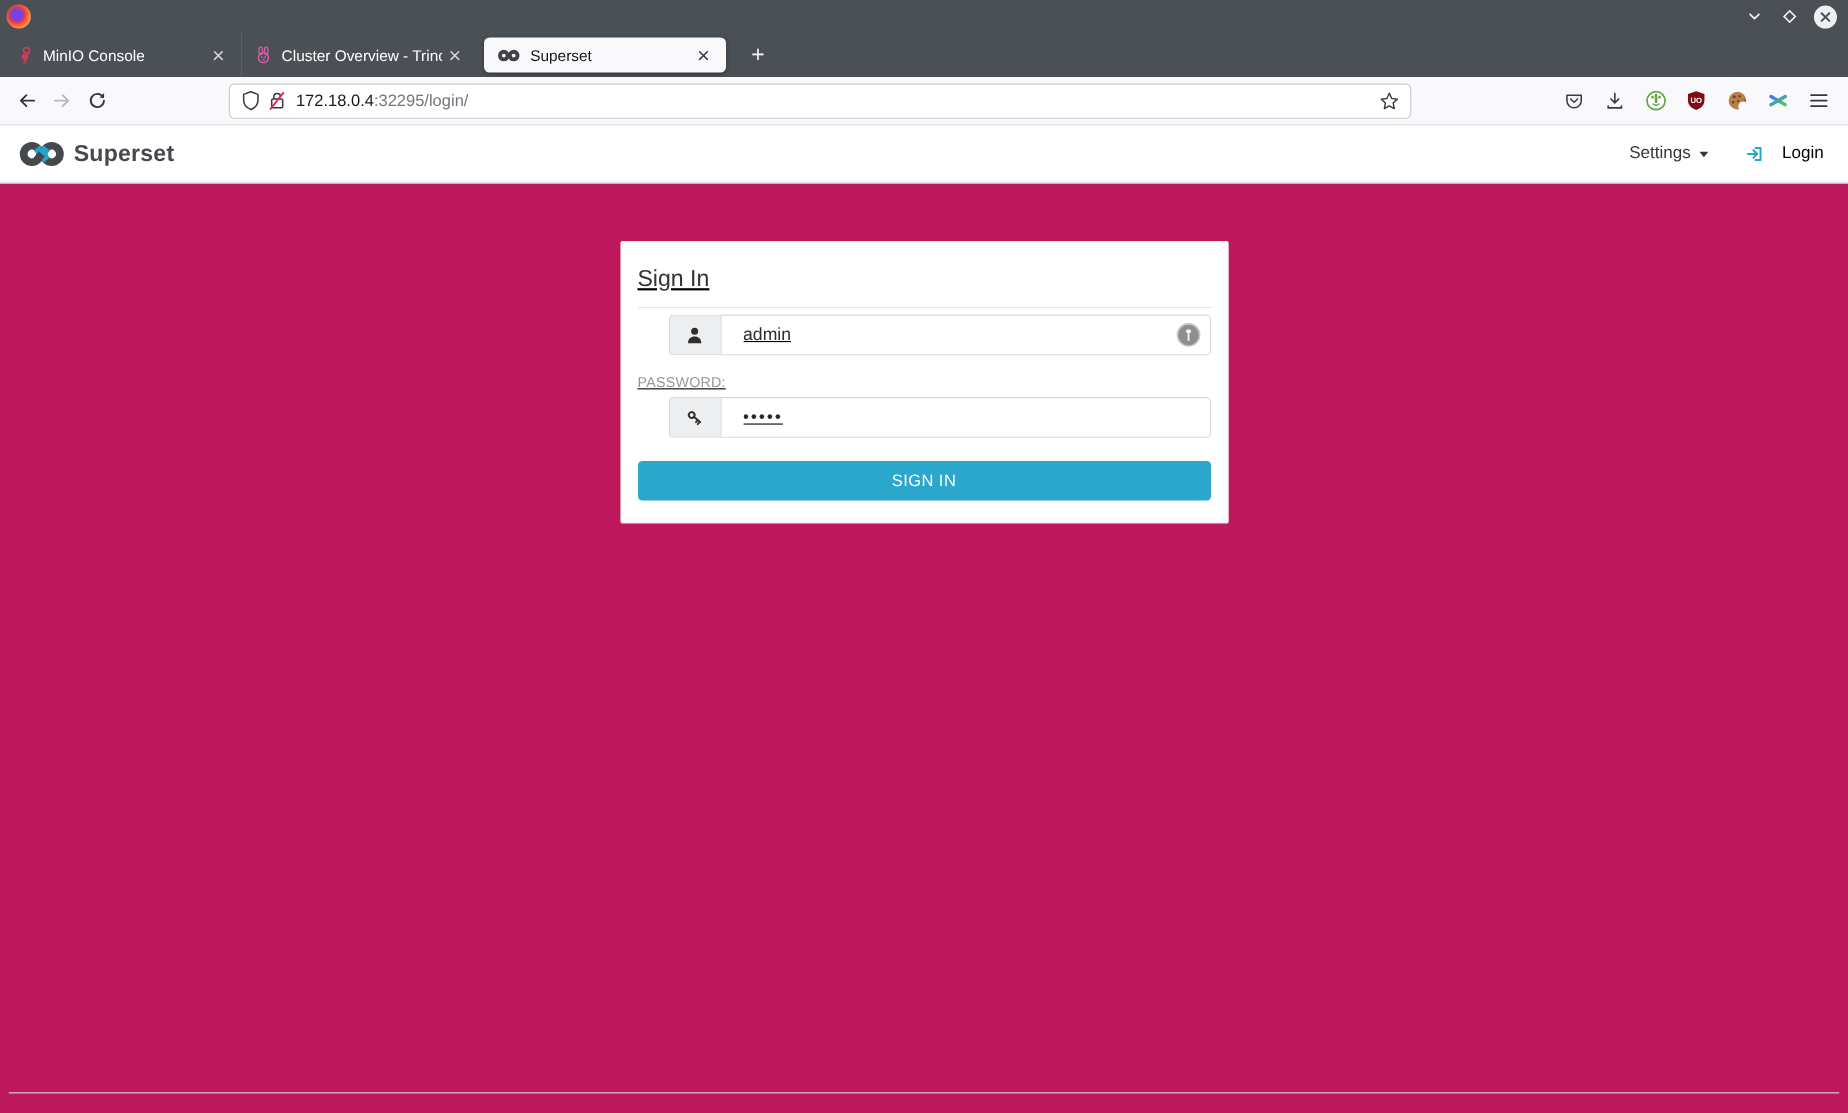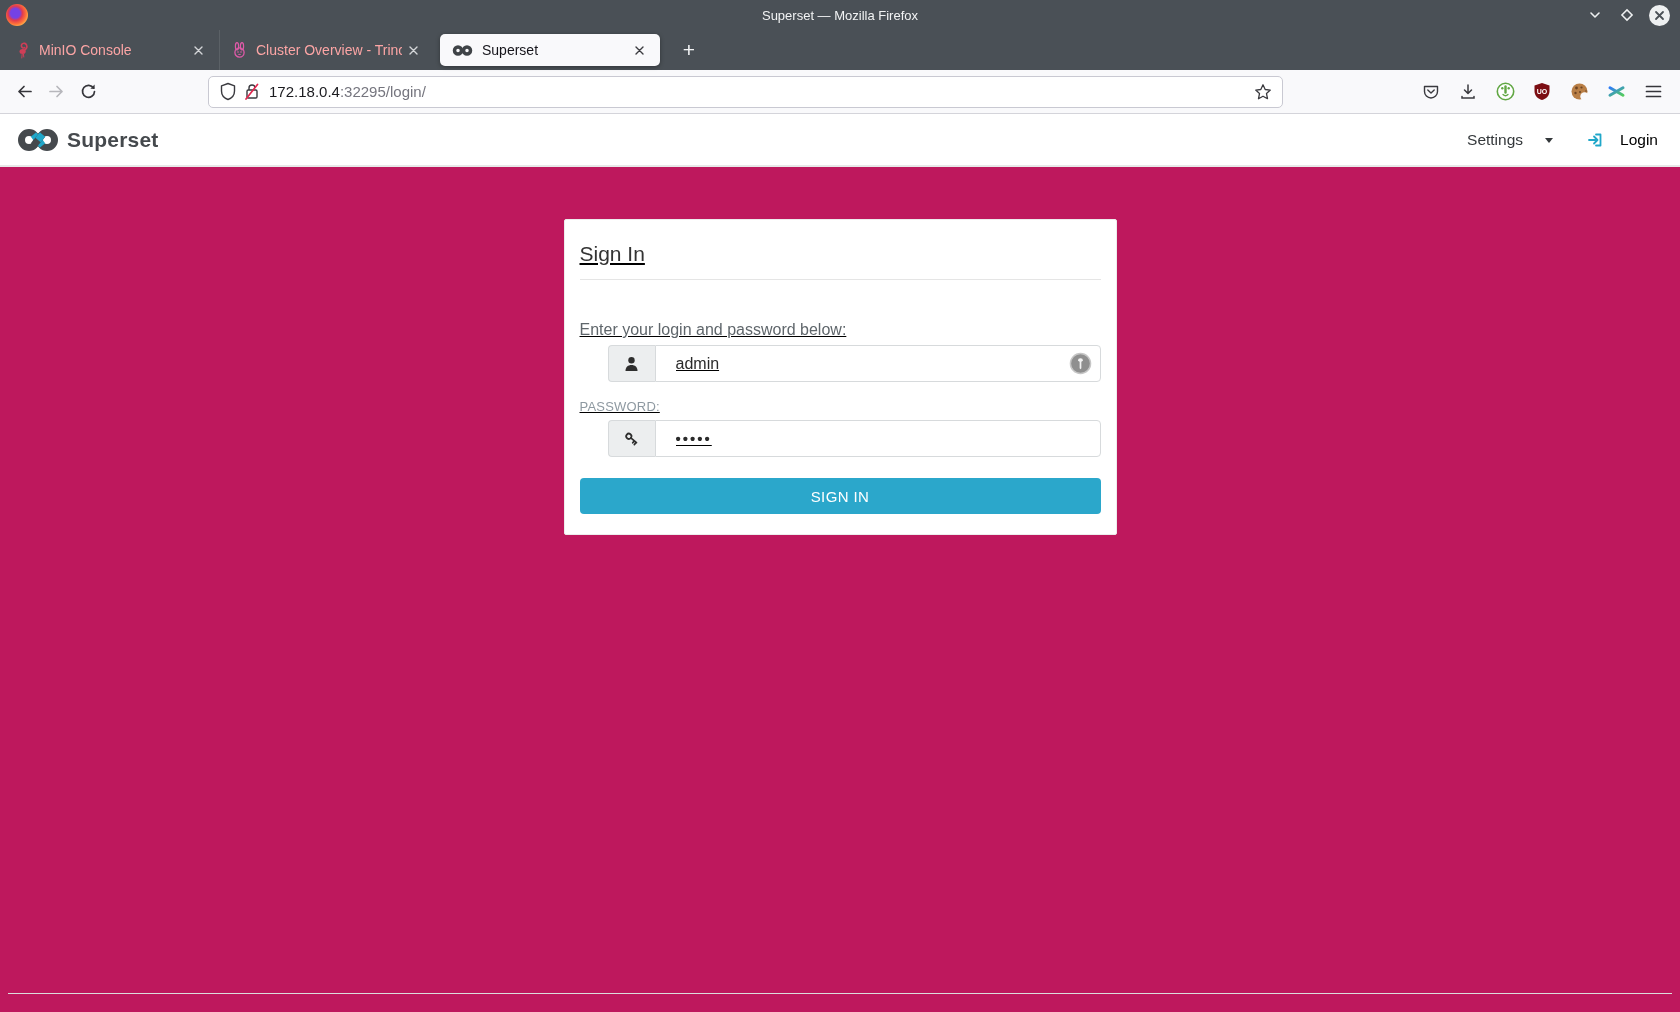--- a/index.html
+++ b/index.html
@@ -10,21 +10,21 @@
   .titlebar { height:30px; background:#4a5056; display:flex; align-items:center; position:relative; flex:0 0 auto; }
   .fx-logo { width:22px; height:22px; border-radius:50%; margin-left:6px;
     background: radial-gradient(circle at 42% 42%, #7542e5 0 26%, #e23b4e 40%, #ff7139 60%, #ffbd4f 78%, #ff9640 100%); }
   .win-title { position:absolute; left:0; right:0; text-align:center; color:#f2f3f4; font-size:13px; }
   .win-controls { margin-left:auto; display:flex; align-items:center; gap:12px; padding-right:10px; z-index:2; }
   .win-btn { width:20px; height:20px; display:flex; align-items:center; justify-content:center; }
   .close-circle { width:21px; height:21px; border-radius:50%; background:#eef0f1; color:#4a5056; display:flex; align-items:center; justify-content:center; }
 
   
   .tabbar { height:40px; background:#4a5056; display:flex; align-items:center; padding:0 4px; flex:0 0 auto; }
-  .tab { display:flex; align-items:center; height:40px; padding:0 10px 0 12px; color:#fca5a5; font-size:14px; width:215px; position:relative; cursor:default; }
+  .tab { display:flex; align-items:center; height:40px; padding:0 10px 0 12px; color:#ffffff; font-size:14px; width:215px; position:relative; cursor:default; }
   .tab + .tab { border-left:1px solid #5b6166; }
   .tab .tab-label { flex:1; margin-left:9px; white-space:nowrap; overflow:hidden; }
   .tab-close { width:22px; height:22px; display:flex; align-items:center; justify-content:center; border-radius:3px; }
   .tab.active { background:#f9f9fb; color:#15141a; height:32px; border-radius:5px; margin:0 6px; border-left:none !important; box-shadow:0 1px 4px rgba(0,0,0,.35); width:220px; }
   .newtab-btn { width:30px; height:30px; display:flex; align-items:center; justify-content:center; color:#f3f4f5; font-size:21px; margin-left:8px; border-radius:4px; }
 
   
   .toolbar { height:44px; background:#f9f9fb; border-bottom:1px solid #d4d4da; display:flex; align-items:center; padding:0 8px; flex:0 0 auto; }
   .nav-btn { width:32px; height:32px; display:flex; align-items:center; justify-content:center; border-radius:4px; }
   .urlbar { margin-left:104px; width:1075px; height:32px; background:#fff; border:1px solid #c9c9d2; border-radius:5px; display:flex; align-items:center; padding:14px 10px; }
@@ -33,21 +33,21 @@
   .url-host { color:#1b1b1f; }
   .url-path { color:#75757e; }
   .tool-icons { margin-left:auto; display:flex; align-items:center; gap:7px; padding-right:4px; }
   .tool-btn { width:30px; height:30px; display:flex; align-items:center; justify-content:center; border-radius:4px; }
 
   
   .app-navbar { height:53px; background:#ffffff; border-bottom:2px solid #e8e8e8; display:flex; align-items:center; padding:0 16px; flex:0 0 auto; }
   .brand { display:flex; align-items:center; gap:7px; }
   .brand-text { font-size:21px; font-weight:700; color:#45494d; letter-spacing:.2px; }
   .navbar-right { margin-left:auto; display:flex; align-items:center; gap:34px; padding-right:6px; }
-  .settings-item { display:flex; align-items:center; gap:22px; color:#34383b; font-size:15.5px; cursor:pointer; }
+  .settings-item { display:flex; align-items:center; gap:8px; color:#34383b; font-size:15.5px; cursor:pointer; }
   .caret { width:0; height:0; border-left:4.5px solid transparent; border-right:4.5px solid transparent; border-top:5px solid #34383b; margin-top:2px; }
   .login-item { display:flex; align-items:center; gap:17px; color:#000000; font-size:15.5px; cursor:pointer; }
 
   
   .main { flex:1 1 auto; background:#be185d; position:relative;text-decoration:underline; }
   .card { width:553px; margin:52px auto 0; background:#fff; border:1px solid #ececec; border-radius:2px; padding:14px 15px 20px; }
   .card-title { font-size:21px; font-weight:400; color:#333; margin-top:8px; padding-bottom:13px; border-bottom:1px solid #e5e5e5; }
   .prompt { margin-top:41px; font-size:16px; color:#5f666b; }
   .field-label { margin-top:17px; font-size:13px; color:#8e99a1; letter-spacing:.2px; }
   .input-group { display:flex; margin-top:6px; height:37px; position:relative;margin-left:28px; }
@@ -58,21 +58,20 @@
   .signin-btn { margin-top:21px; width:100%; height:36px; background:#2ba7cb; border:none; border-radius:4px; color:#fff; font-size:15px; font-family:"Liberation Sans", sans-serif; letter-spacing:.4px; cursor:pointer; }
   .footer-rule { position:absolute; bottom:18px; left:8px; right:8px; border:none; border-top:1px solid #dcdcdc; }
 
   svg { display:block; }
 </style>
 </head>
 <body>
 
 <div class="titlebar">
   <div class="fx-logo"></div>
-  <div class="win-title">Superset — Mozilla Firefox</div>
   <div class="win-controls">
     <div class="win-btn">
       <svg width="14" height="14" viewBox="0 0 14 14">
           <polyline points="3,5 7,9 11,5" fill="none" stroke="#eef0f1" stroke-width="1.6" stroke-linecap="round" stroke-linejoin="round"></polyline>
         </svg>
     </div>
     <div class="win-btn">
       <svg width="14" height="14" viewBox="0 0 14 14">
           <rect x="3.4" y="3.4" width="7.2" height="7.2" fill="none" stroke="#eef0f1" stroke-width="1.5" transform="rotate(45 7 7)"></rect>
         </svg>
@@ -256,21 +255,20 @@
         <path d="M9 2.5 h4.5 v11 H9" fill="none" stroke="#20a7c9" stroke-width="1.8" stroke-linecap="round" stroke-linejoin="round"></path>
       </svg>
       <span>Login</span>
     </div>
   </div>
 </div>
 
 <div class="main">
   <div class="card">
     <div class="card-title">Sign In</div>
-    <div class="prompt">Enter your login and password below:</div>
 
     <div class="input-group">
       <div class="addon">
         <svg width="15" height="16" viewBox="0 0 15 16">
             <circle cx="7.5" cy="4.2" r="3.2" fill="#2e2e2e"></circle>
             <path d="M1.5 15 C1.5 11 4 9 7.5 9 C11 9 13.5 11 13.5 15 Z" fill="#2e2e2e"></path>
           </svg>
       </div>
       <input type="text" value="admin" style="">
       <svg class="ext-circle" viewBox="0 0 24 24">

